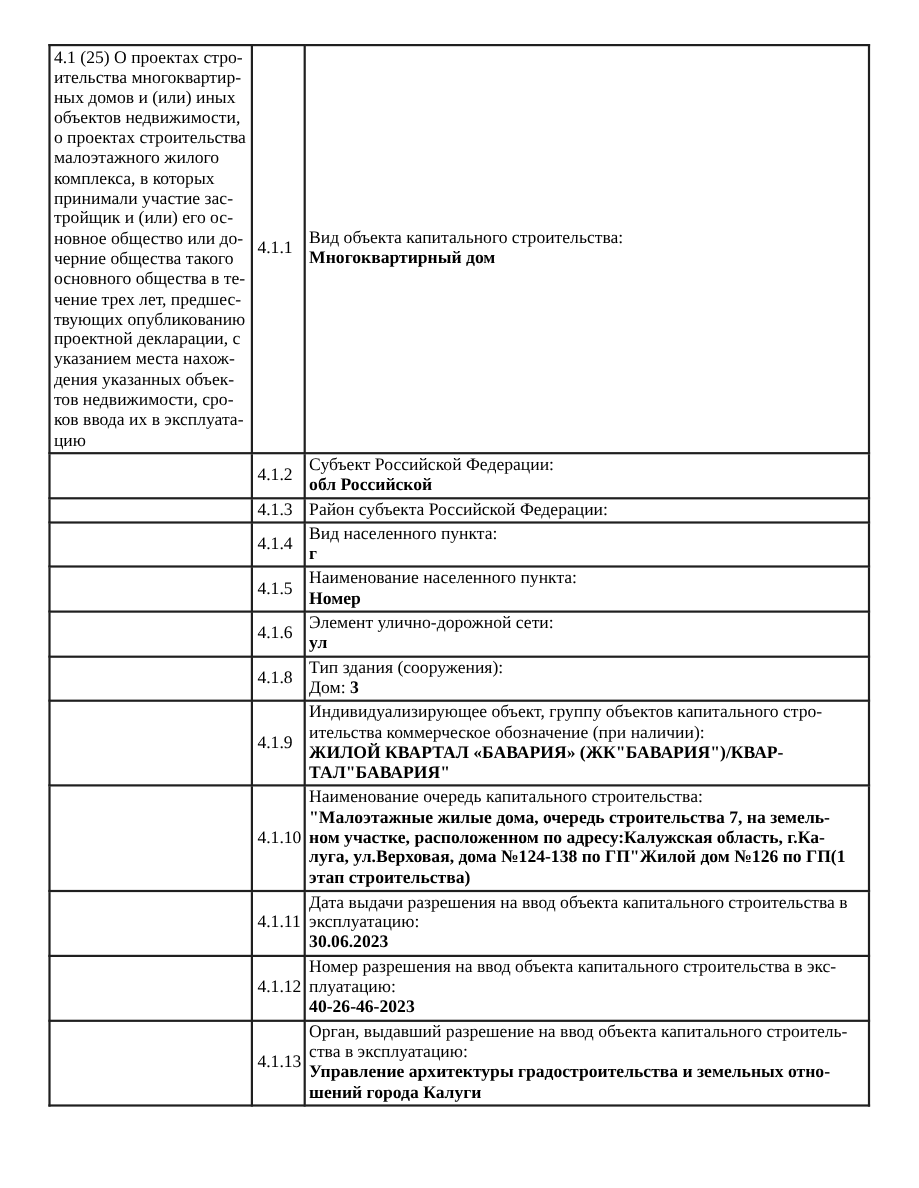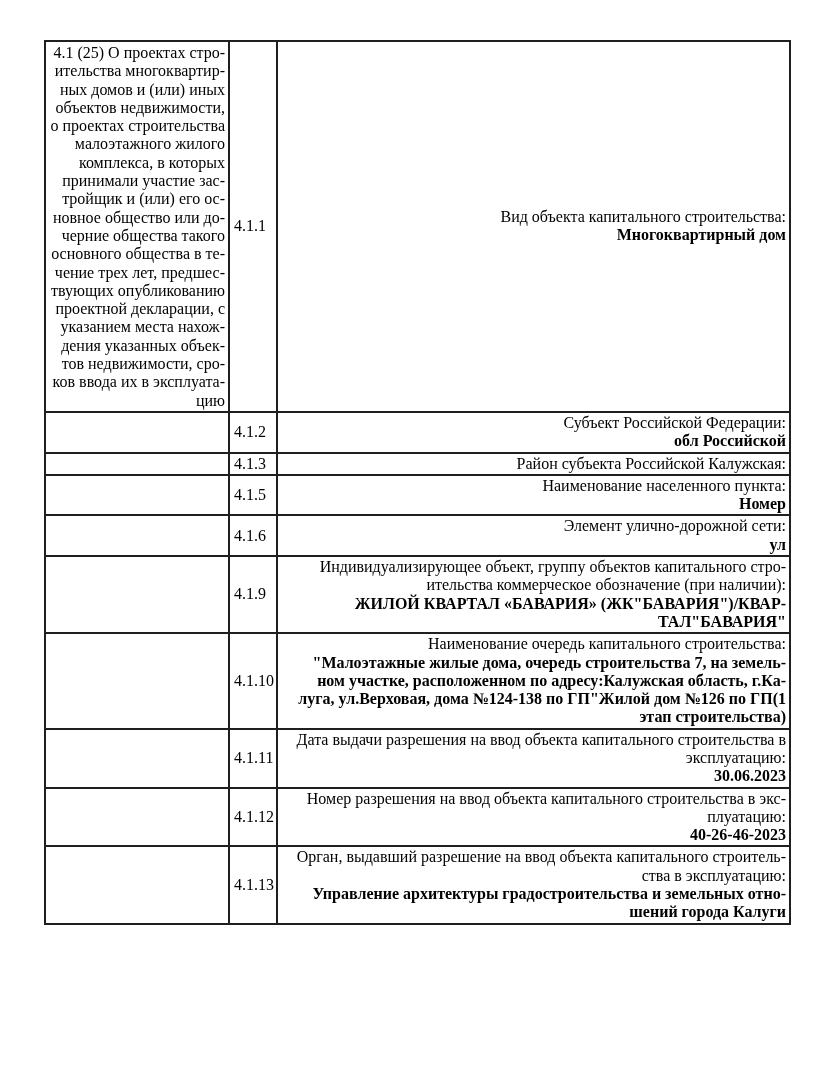--- a/index.html
+++ b/index.html
@@ -17,21 +17,20 @@
   .page {
     position: relative;
     width: 835px;
     height: 1080px;
   }
   table.decl {
     border-collapse: collapse;
     table-layout: fixed;
     margin: 40px 14px 0 44px;
     width: 745px;
-    text-align: right;
   }
   col.c1 { width: 184px; }
   col.c2 { width: 48px; }
   col.c3 { width: 513px; }
   td {
     border: 2px solid #1f1f1f;
     padding: 1px 3px;
     font-size: 16px;
     line-height: 18.3px;
     vertical-align: middle;
@@ -105,38 +104,54 @@
     <td class="code-cell">4.1.2</td>
     <td class="content-cell">
       <span class="label">Субъект Российской Федерации:</span>
       <span class="value-line"><span class="value-prefix"></span><span class="value">обл Российской</span></span>
     </td>
   </tr>
         <tr>
     <td class="desc-cell"></td>
     <td class="code-cell">4.1.3</td>
     <td class="content-cell">
-      <span class="label">Район субъекта Российской Калужская:</span>
+      <span class="label">Район субъекта Российской Федерации:</span>
 
+    </td>
+  </tr>
+        <tr>
+    <td class="desc-cell"></td>
+    <td class="code-cell">4.1.4</td>
+    <td class="content-cell">
+      <span class="label">Вид населенного пункта:</span>
+      <span class="value-line"><span class="value-prefix"></span><span class="value">г</span></span>
     </td>
   </tr>
         <tr>
     <td class="desc-cell"></td>
     <td class="code-cell">4.1.5</td>
     <td class="content-cell">
       <span class="label">Наименование населенного пункта:</span>
       <span class="value-line"><span class="value-prefix"></span><span class="value">Номер</span></span>
     </td>
   </tr>
         <tr>
     <td class="desc-cell"></td>
     <td class="code-cell">4.1.6</td>
     <td class="content-cell">
       <span class="label">Элемент улично-дорожной сети:</span>
       <span class="value-line"><span class="value-prefix"></span><span class="value">ул</span></span>
+    </td>
+  </tr>
+        <tr>
+    <td class="desc-cell"></td>
+    <td class="code-cell">4.1.8</td>
+    <td class="content-cell">
+      <span class="label">Тип здания (сооружения):</span>
+      <span class="value-line"><span class="value-prefix">Дом: </span><span class="value">3</span></span>
     </td>
   </tr>
         <tr>
     <td class="desc-cell"></td>
     <td class="code-cell">4.1.9</td>
     <td class="content-cell">
       <span class="label">Индивидуализирующее объект, группу объектов капитального стро-
 ительства коммерческое обозначение (при наличии):</span>
       <span class="value-line"><span class="value-prefix"></span><span class="value">ЖИЛОЙ КВАРТАЛ «БАВАРИЯ» (ЖК"БАВАРИЯ")/КВАР-
 ТАЛ"БАВАРИЯ"</span></span>

